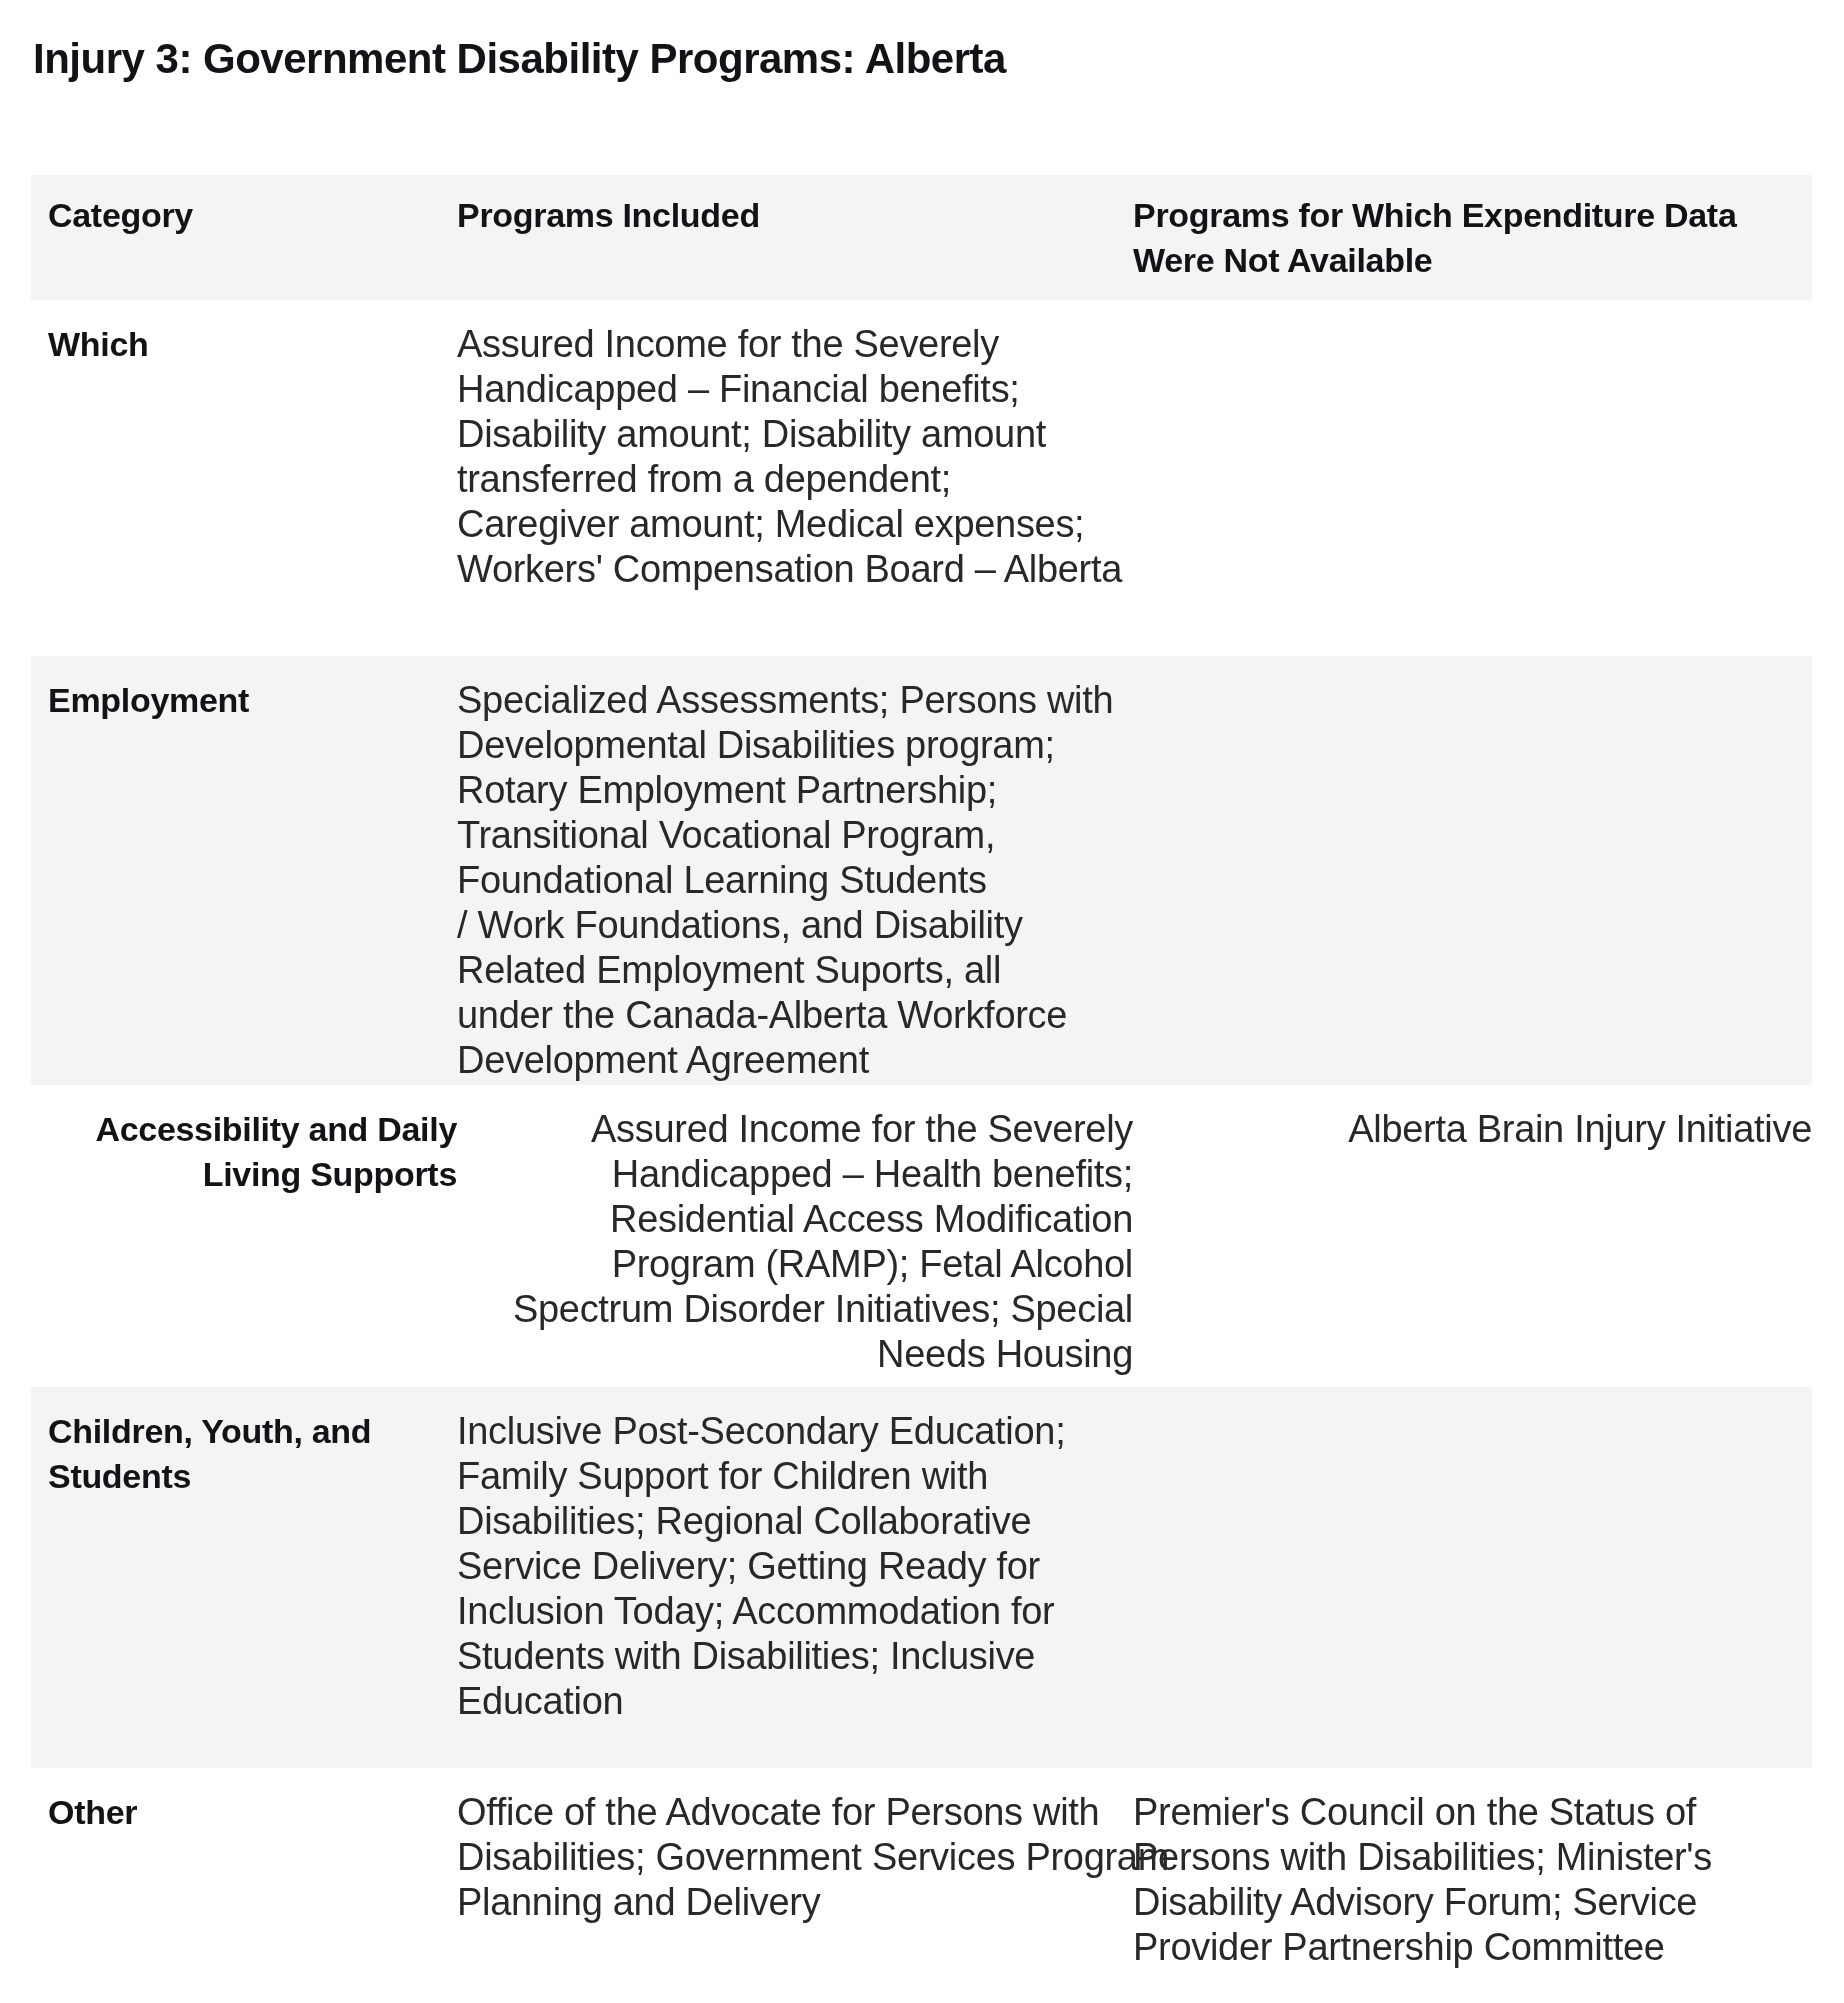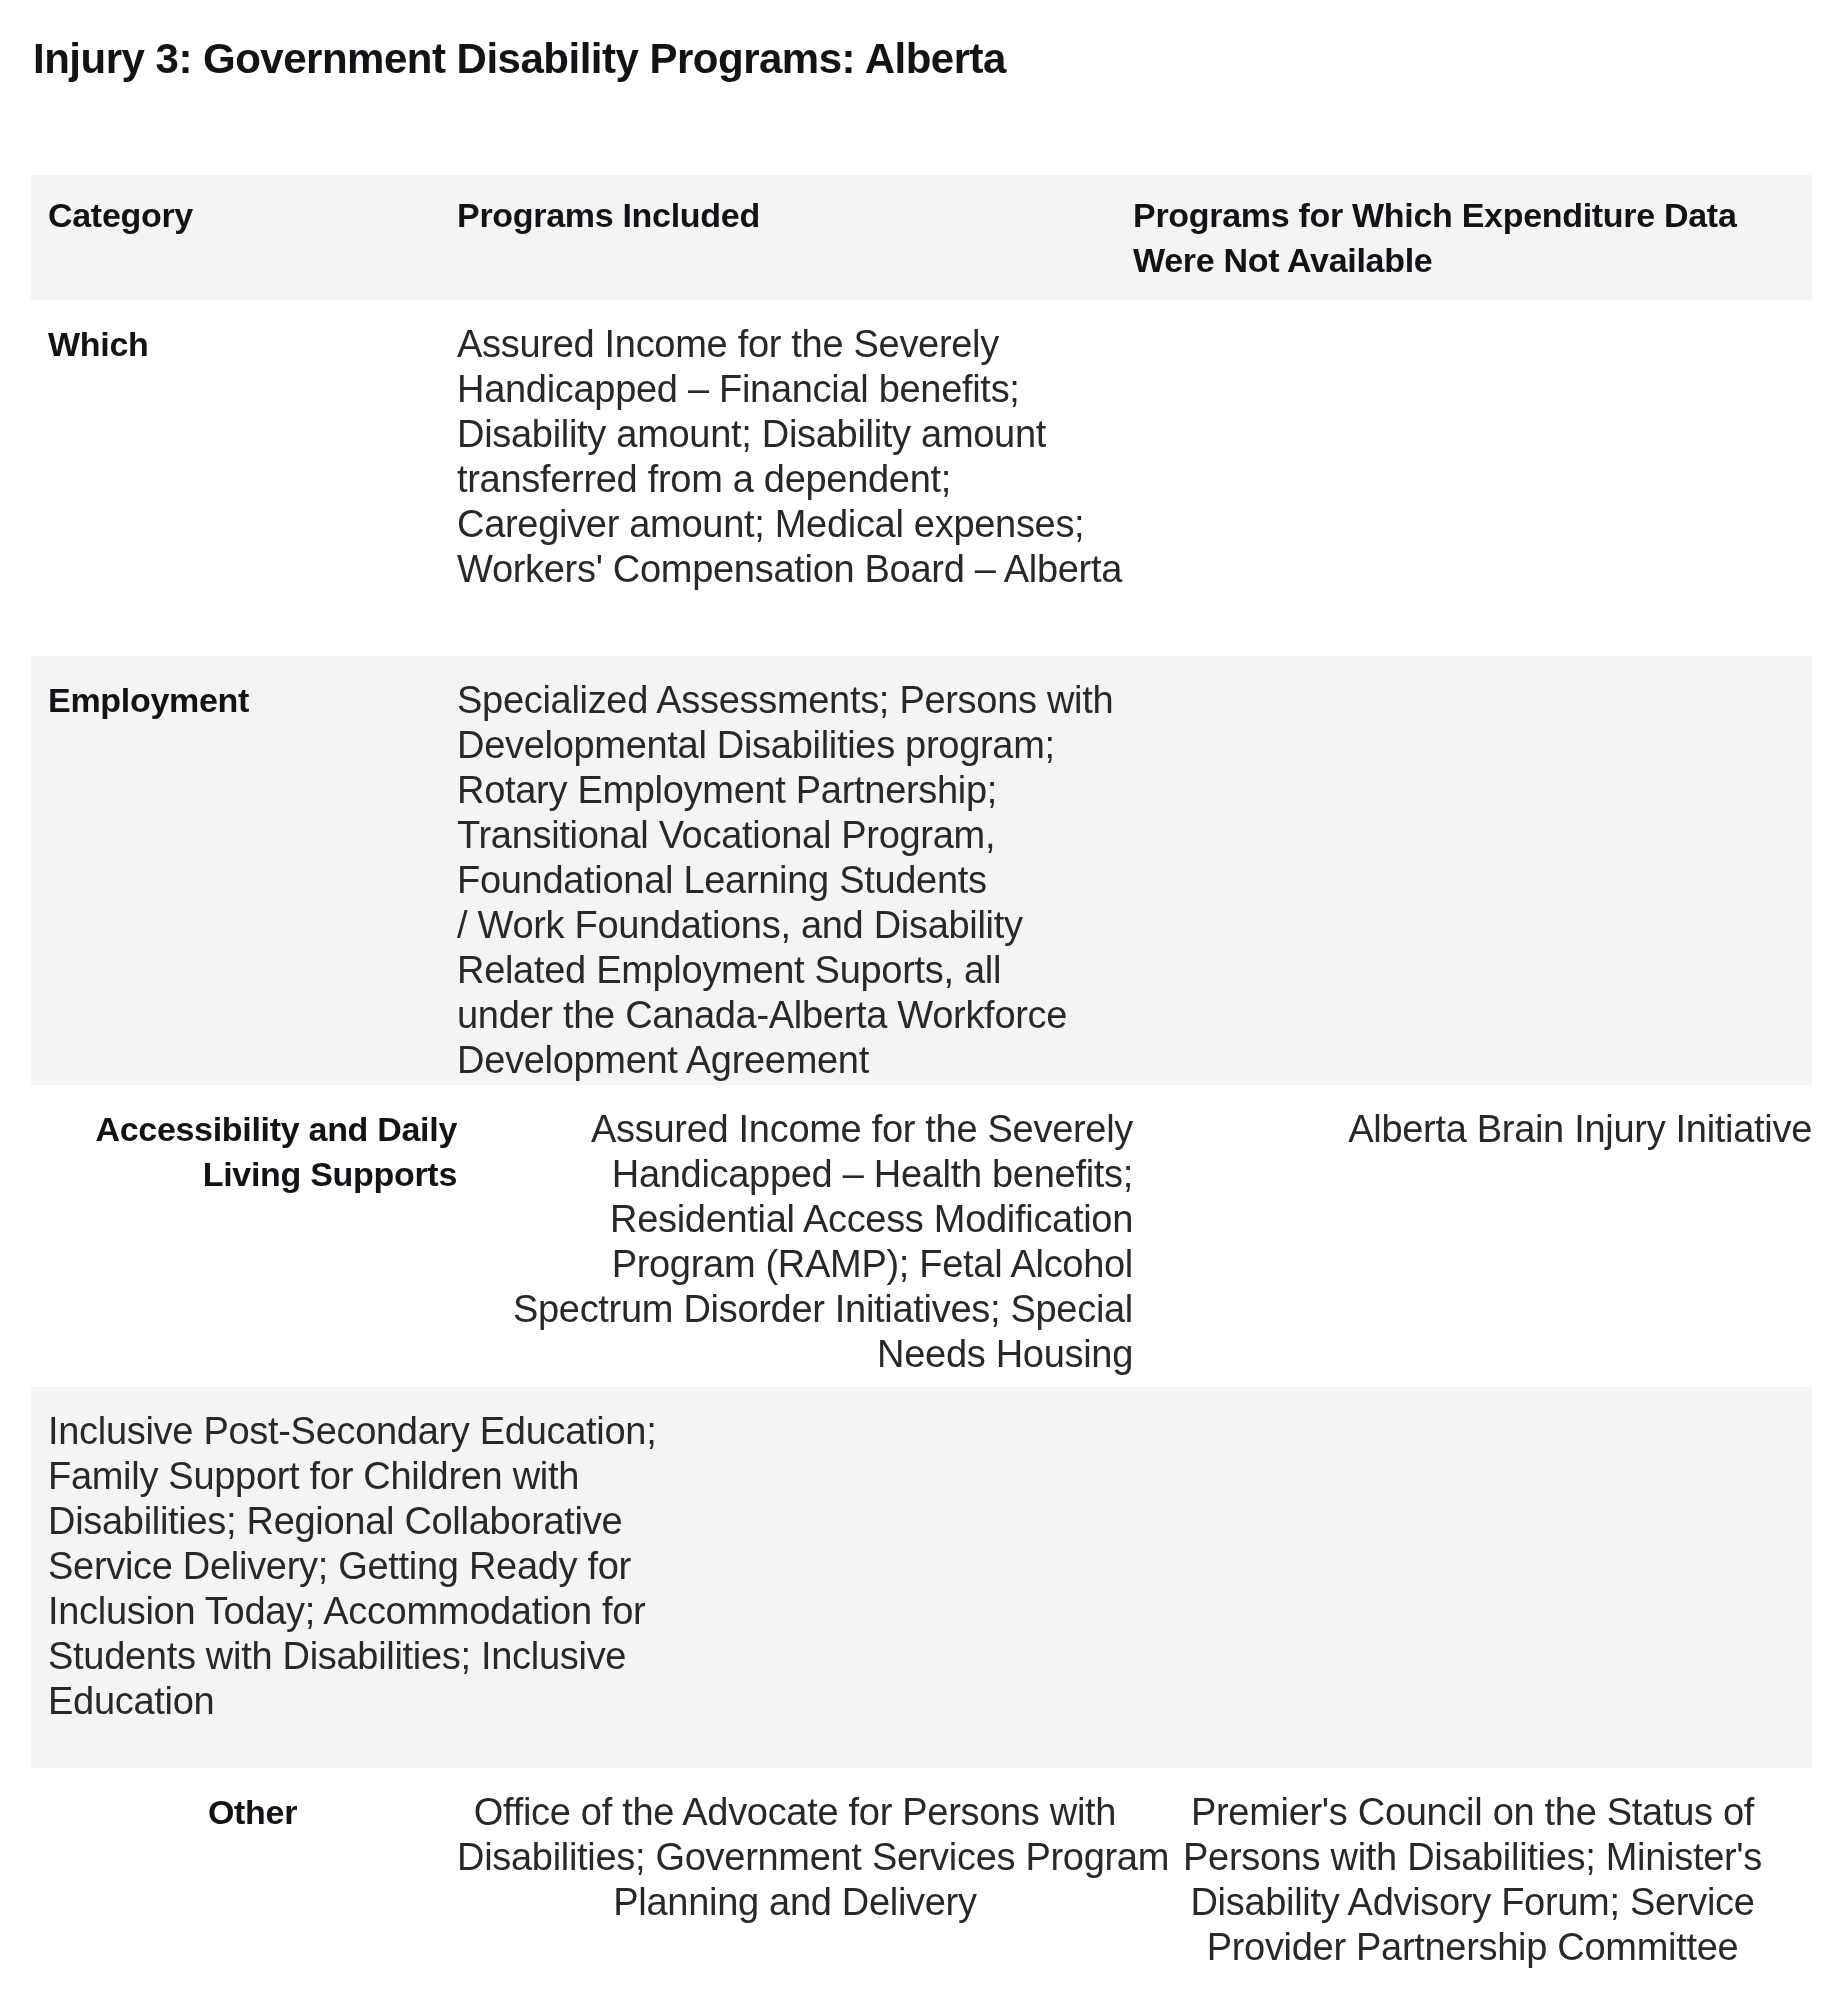--- a/index.html
+++ b/index.html
@@ -38,21 +38,21 @@
     padding-left: 17px;
     padding-top: 22px;
     box-sizing: border-box;
   }
   .row.shaded { background: #f4f4f5; }
   .row.header { height: 125px; padding-top: 18px; }
   .row.r0 { height: 356px; }
   .row.r1 { height: 429px; }
   .row.r2 { height: 302px; text-align: right; }
   .row.r3 { height: 381px; }
-  .row.r4 { height: 236px; text-align: center; }
+  .row.r4 { height: 236px; }
   .cell {
     font-size: 38px;
     line-height: 45px;
     letter-spacing: -0.3px;
     color: #27282a;
     white-space: pre;
     font-weight: 400;
   }
   .cell.bold, .cell.head {
     font-size: 34px;
@@ -107,20 +107,22 @@
       <div class="cell">Assured Income for the Severely
 Handicapped – Health benefits;
 Residential Access Modification
 Program (RAMP); Fetal Alcohol
 Spectrum Disorder Initiatives; Special
 Needs Housing</div>
       <div class="cell">Alberta Brain Injury Initiative</div>
     </div>
 
     <div class="row r3 shaded">
+      <div class="cell bold">Children, Youth, and
+Students</div>
       <div class="cell">Inclusive Post-Secondary Education;
 Family Support for Children with
 Disabilities; Regional Collaborative
 Service Delivery; Getting Ready for
 Inclusion Today; Accommodation for
 Students with Disabilities; Inclusive
 Education</div>
       <div class="cell"></div>
     </div>
 

